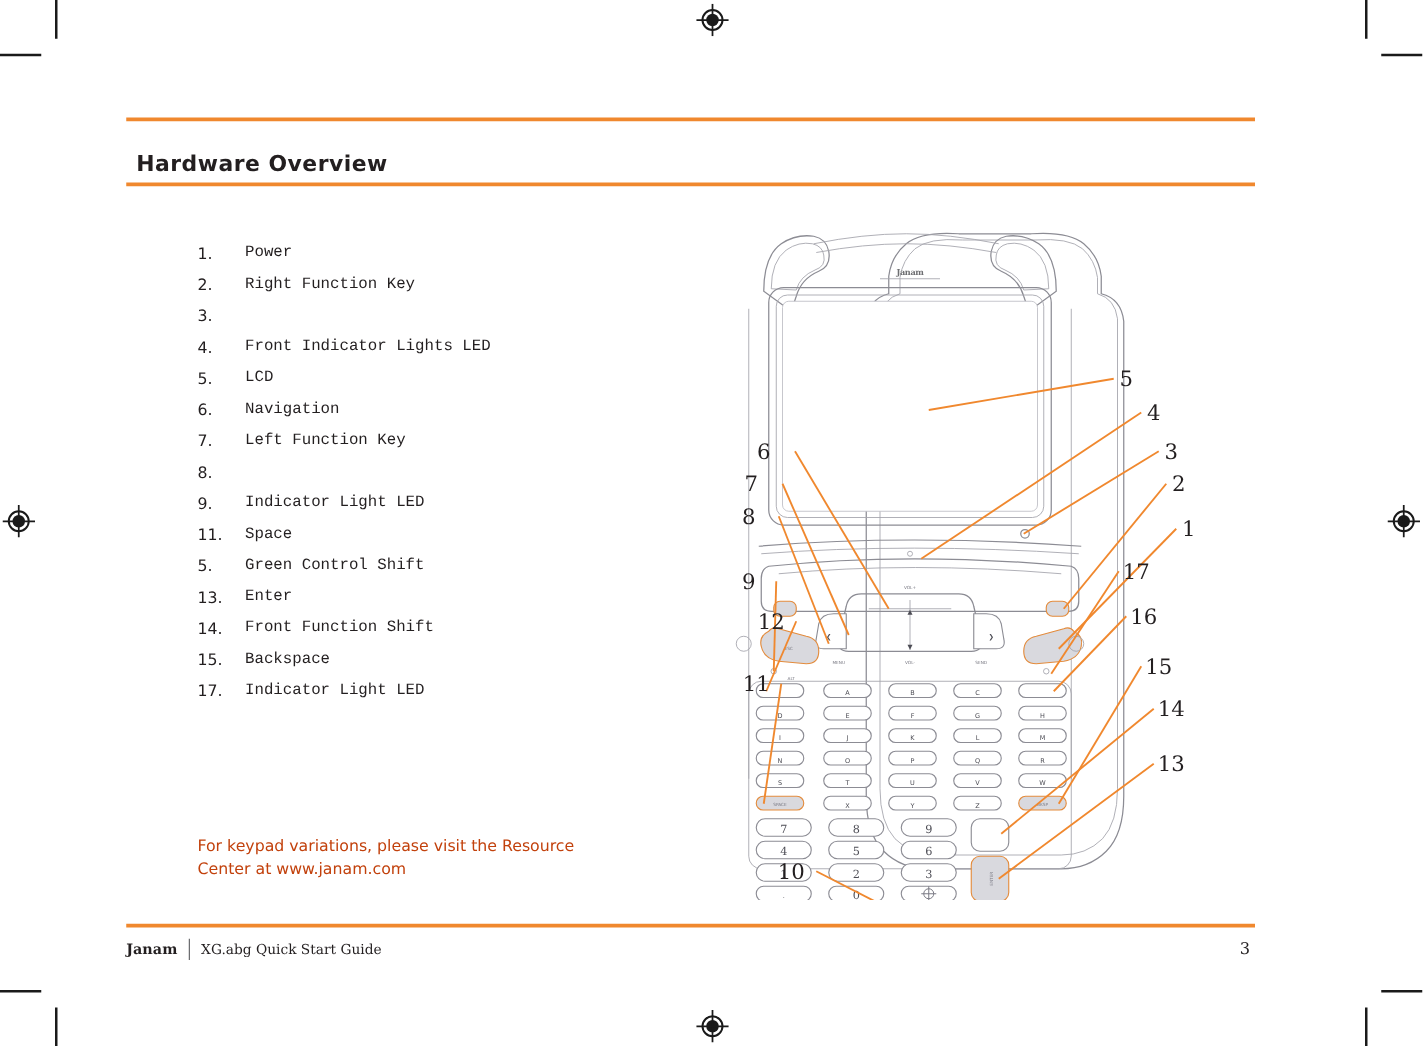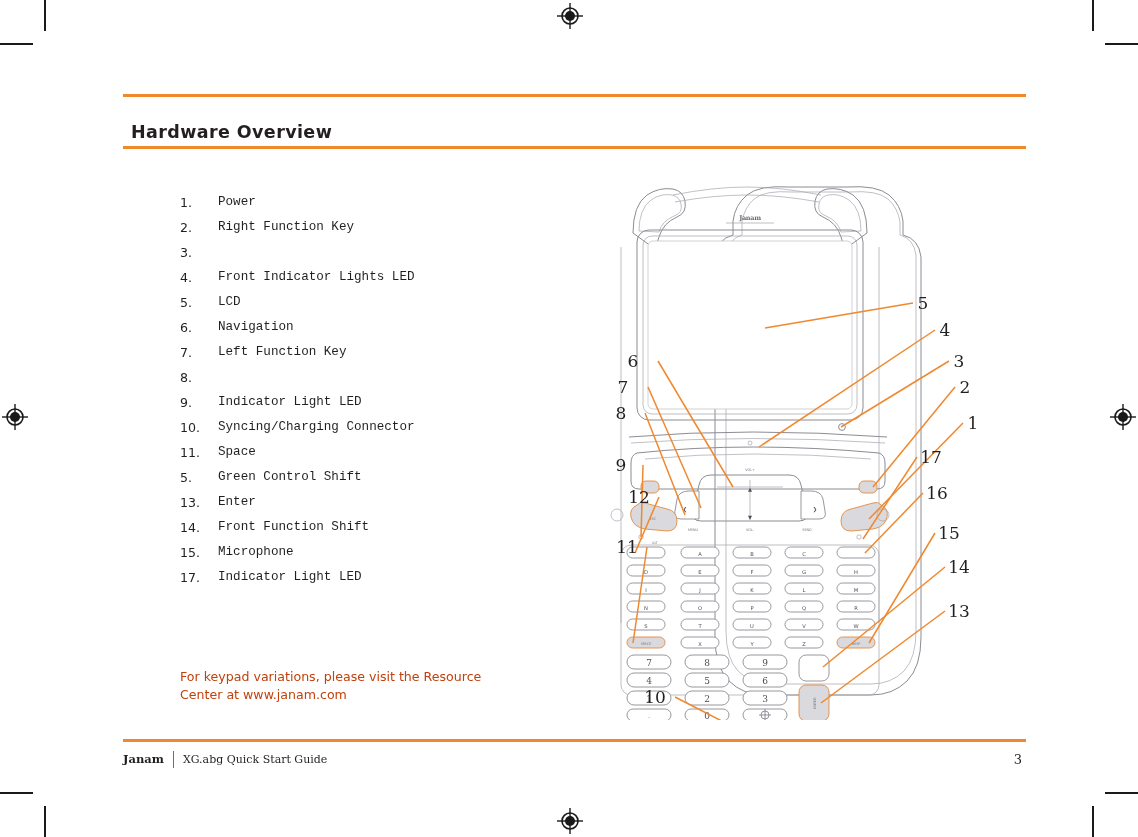--- a/index.html
+++ b/index.html
@@ -16,21 +16,21 @@
     color: #231f20;
   }
 
   
   .crop-mark { position: absolute; background: #1a1a1a; }
   .reg-mark  { position: absolute; }
 
   
   .page {
     position: absolute;
-    left: 123px;
+    left: 101px;
     top: 0;
     width: 903px;
     height: 837px;
   }
 
   .rule-orange {
     position: absolute;
     left: 0;
     width: 903px;
     height: 3px;
@@ -258,42 +258,38 @@
         <span class="li-label">Left Function Key</span>
       </li>
     <li>
         <span class="li-num">8.</span>
       </li>
     <li>
         <span class="li-num">9.</span>
         <span class="li-label">Indicator Light LED</span>
       </li>
     <li>
-        <span class="li-num">10.</span>
-        <span class="li-label">Syncing/Charging Connector</span>
-      </li>
-    <li>
         <span class="li-num">11.</span>
         <span class="li-label">Space</span>
       </li>
     <li>
         <span class="li-num">5.</span>
         <span class="li-label">Green Control Shift</span>
       </li>
     <li>
         <span class="li-num">13.</span>
         <span class="li-label">Enter</span>
       </li>
     <li>
         <span class="li-num">14.</span>
         <span class="li-label">Front Function Shift</span>
       </li>
     <li>
         <span class="li-num">15.</span>
-        <span class="li-label">Microphone</span>
+        <span class="li-label">Backspace</span>
       </li>
     <li>
         <span class="li-num">17.</span>
         <span class="li-label">Indicator Light LED</span>
       </li>
   </ol>
 
   <p class="note">For keypad variations, please visit the Resource Center at www.janam.com</p>
 
   <div class="figure">

